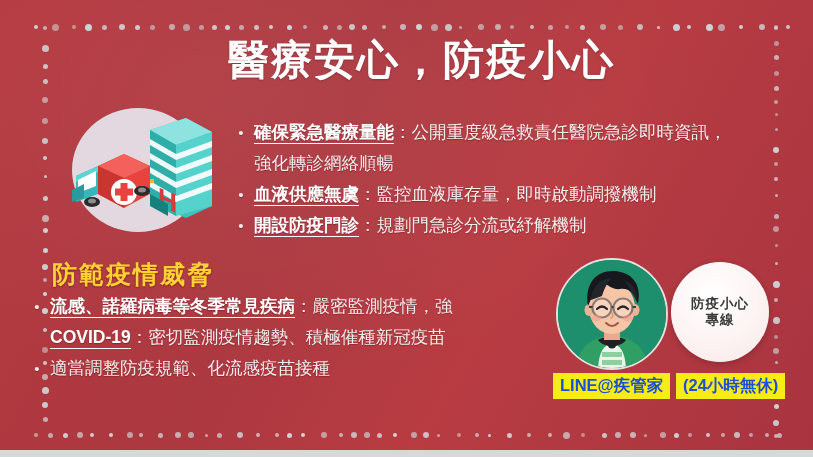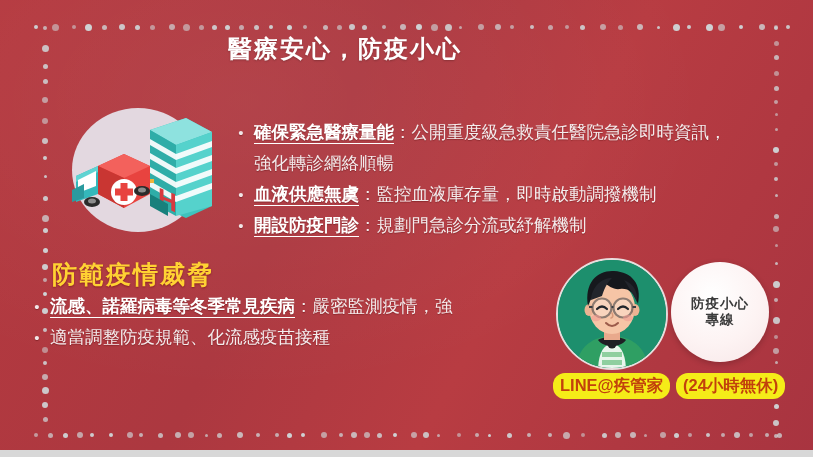--- a/index.html
+++ b/index.html
@@ -39,21 +39,21 @@
   }
   .dots-top{left:0;right:0;top:22px;height:10px;}
   .dots-bottom{left:0;right:0;bottom:17px;height:10px;}
   .dots-left{top:0;bottom:0;left:40px;width:10px;}
   .dots-right{top:0;bottom:0;right:32px;width:10px;}
 
   
   .title{
     position:absolute;
     left:228px;top:33px;
-    font-size:24px;
+    font-size:41px;
     font-weight:bold;
     color:#ffffff;
     letter-spacing:2px;
     text-shadow:0 1px 2px rgba(0,0,0,.22);
     white-space:nowrap;
     z-index:4;
   }
   .subhead{
     position:absolute;
     font-size:25px;
@@ -141,28 +141,27 @@
     font-size:13.5px;
     font-weight:bold;
     color:#3b3b3b;
     line-height:16px;
     text-align:center;
     letter-spacing:1px;
   }
   .ylabel{
     position:absolute;
     background:#f5ec18;
-    color:#c2410c;
+    color:#1d4ed8;
     font-size:16.5px;
     font-weight:bold;
     padding:3px 7px 4px 7px;
     white-space:nowrap;
     z-index:5;
     line-height:19px;
-    border-radius:12px;
   }
   .ylabel-line{left:553px;top:373px;}
   .ylabel-hours{left:676px;top:373px;}
 </style>
 </head>
 <body>
 
 <div id="slide">
 
   <div class="dots dots-top">
@@ -386,20 +385,24 @@
   </div>
 
   <div class="subhead subhead-2">防範疫情威脅</div>
 
   <div class="block block-2">
     <div class="li">
       <span class="dot">•</span>
       <span class="txt"><b>流感、諾羅病毒等冬季常見疾病</b><span>：</span><span>嚴密監測疫情，強</span></span>
     </div>
     <div class="li">
+      <span class="dot blank"></span>
+      <span class="txt"><b>COVID-19</b><span>：</span><span>密切監測疫情趨勢、積極催種新冠疫苗</span></span>
+    </div>
+    <div class="li">
       <span class="dot">•</span>
       <span class="txt"><span>適當調整防疫規範、化流感疫苗接種</span></span>
     </div>
   </div>
 
   <div class="avatar">
     <svg viewBox="0 0 108 108" width="108" height="108" xmlns="http://www.w3.org/2000/svg">
       <rect width="108" height="108" fill="#1d8f6d"></rect>
 
       <path d="M18 108 C20 86 36 76 54 76 C72 76 88 86 90 108 Z" fill="#2f9f63"></path>

